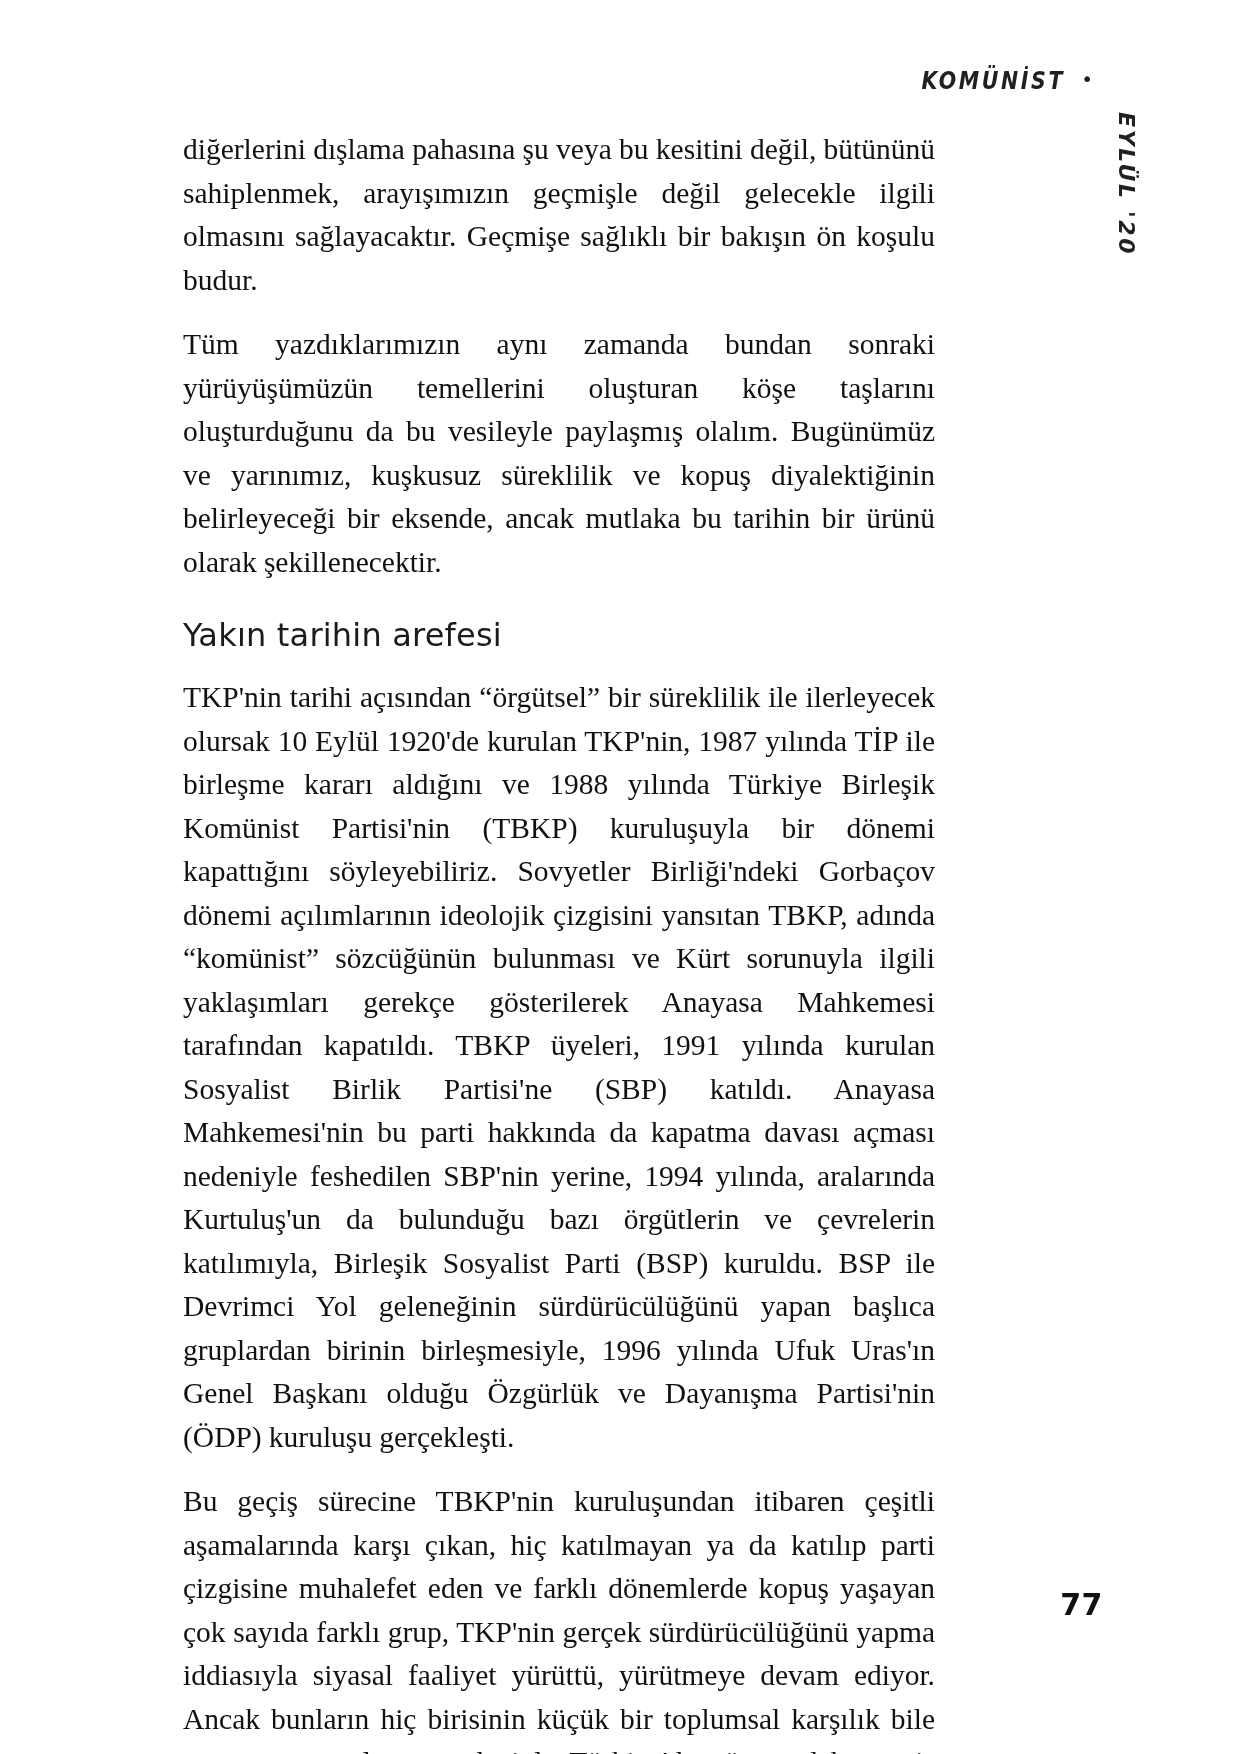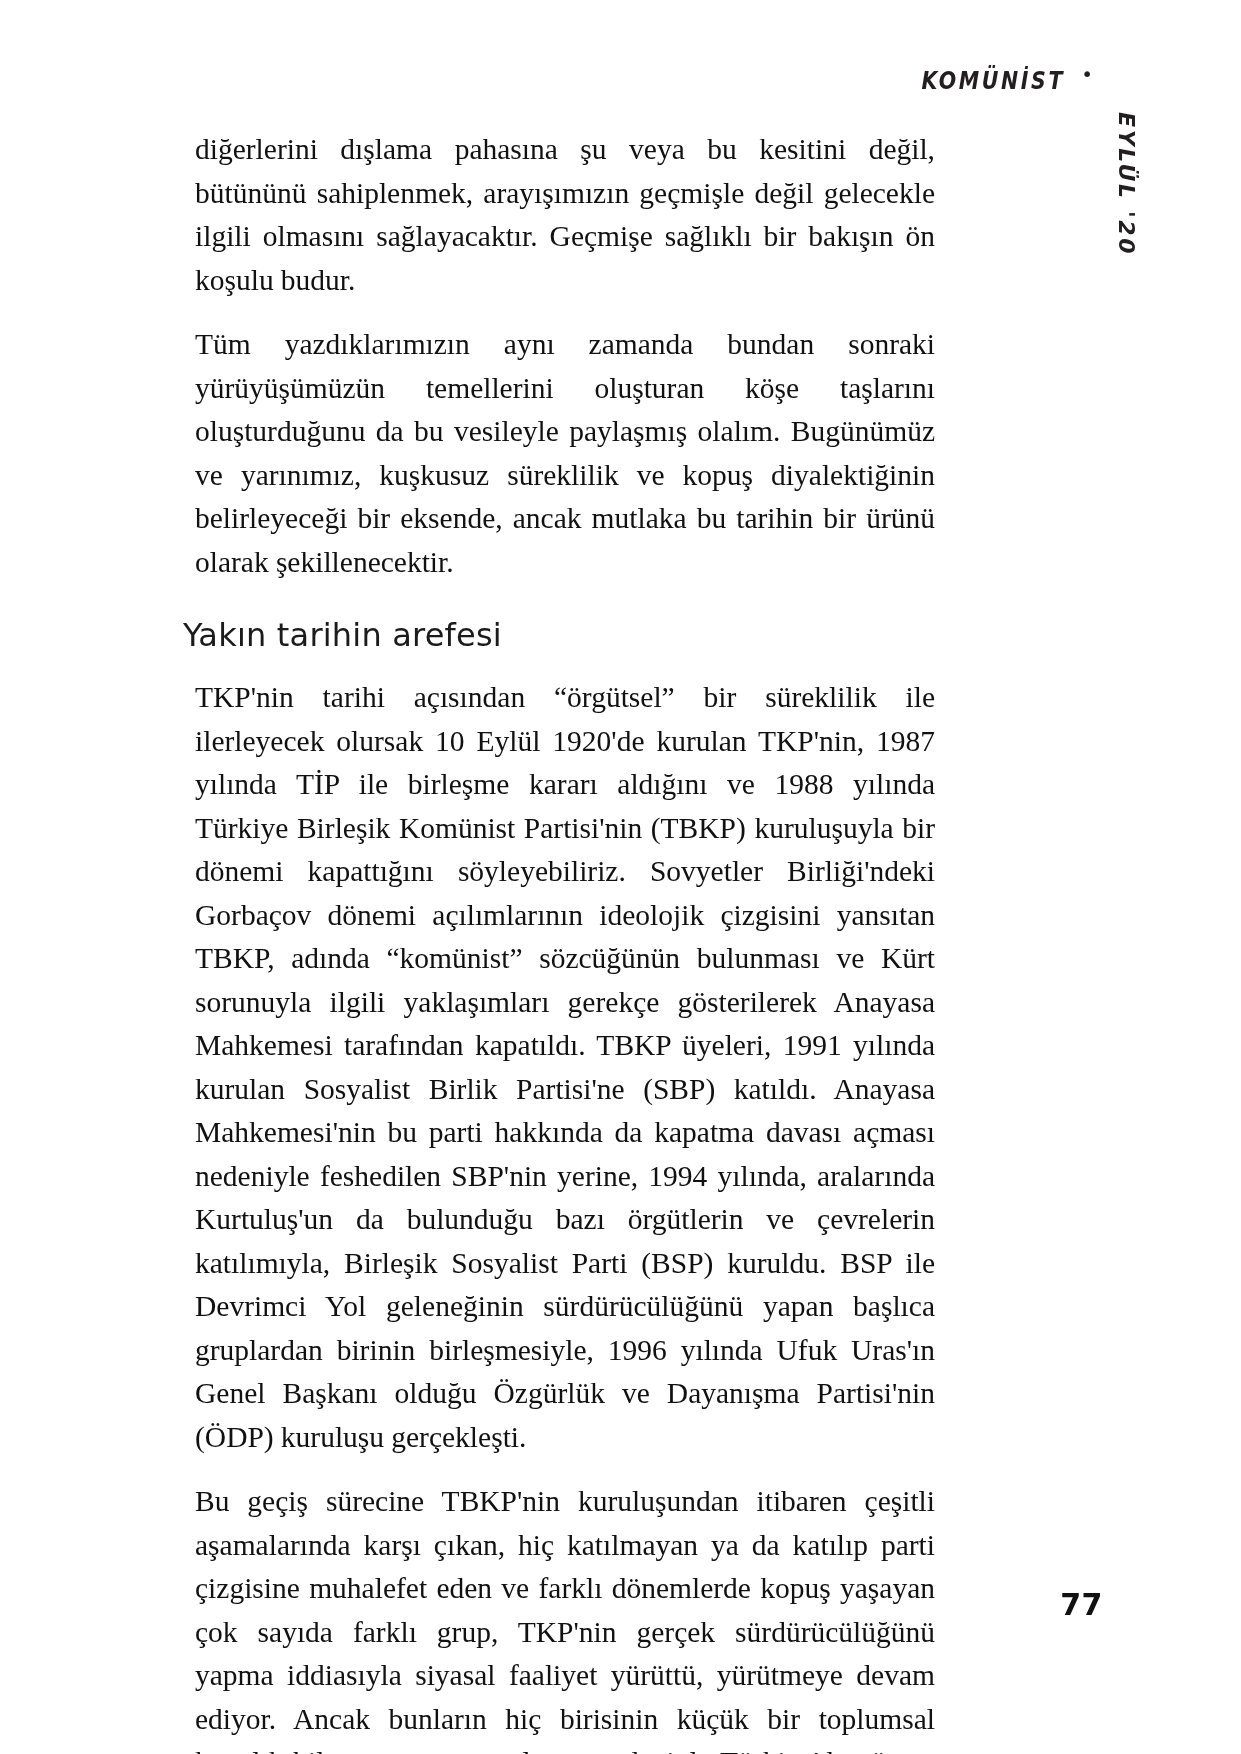--- a/index.html
+++ b/index.html
@@ -16,20 +16,21 @@
     font-family: "Liberation Serif", "DejaVu Serif", serif;
     color: #111111;
   }
 
   
   .running-head {
     position: absolute;
     top: 66px;
     right: 148px;
     display: flex;
+    align-items: center;
     gap: 16px;
     white-space: nowrap;
   }
   .running-head-title {
     font-family: "DejaVu Sans", "Liberation Sans", sans-serif;
     font-weight: 700;
     font-style: italic;
     font-size: 25px;
     letter-spacing: 3.2px;
     color: #231f20;
@@ -70,21 +71,21 @@
 
   
   .column {
     position: absolute;
     left: 183px;
     top: 128px;
     width: 752px;
   }
 
   p.body-para {
-    margin: 0 0 21px 12px;
+    margin: 0 0 21px 0;
     font-size: 29.5px;
     line-height: 43.5px;
     text-align: justify;
     text-justify: inter-word;
     hyphens: manual;
     -webkit-hyphens: manual;
     word-spacing: -0.2px;
   }
   p.body-para:last-child { margin-bottom: 0; }
 

